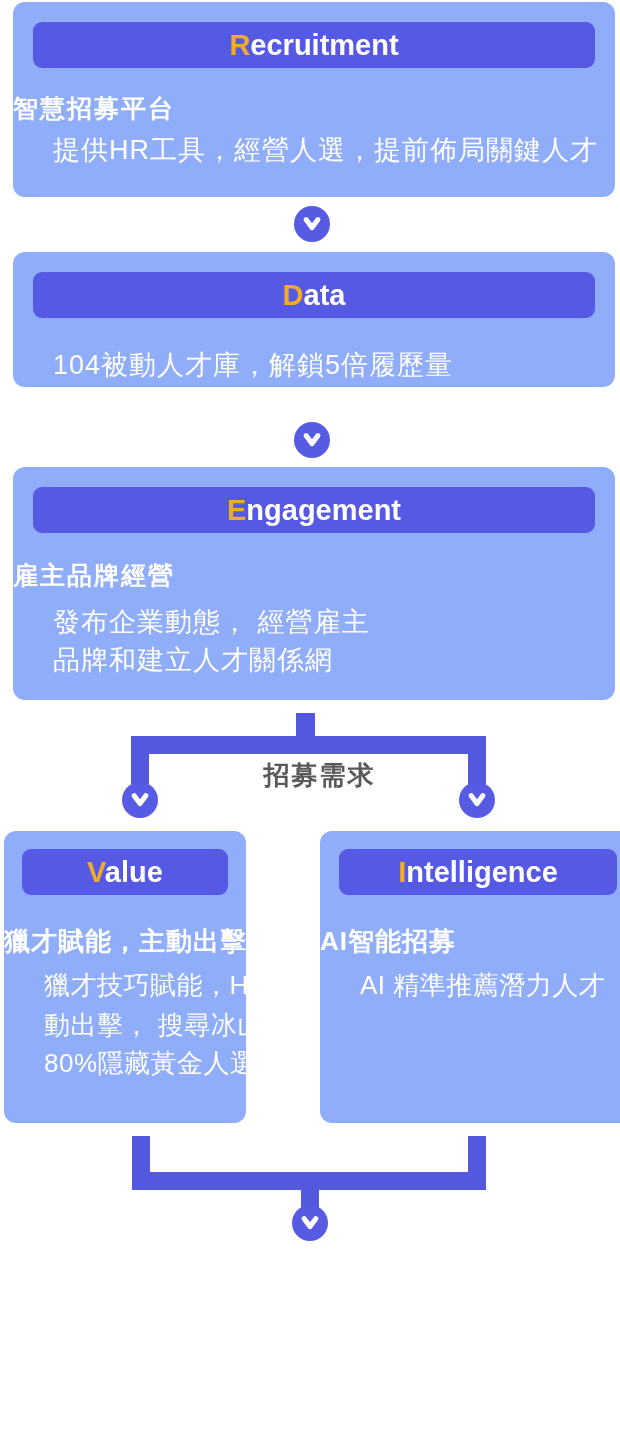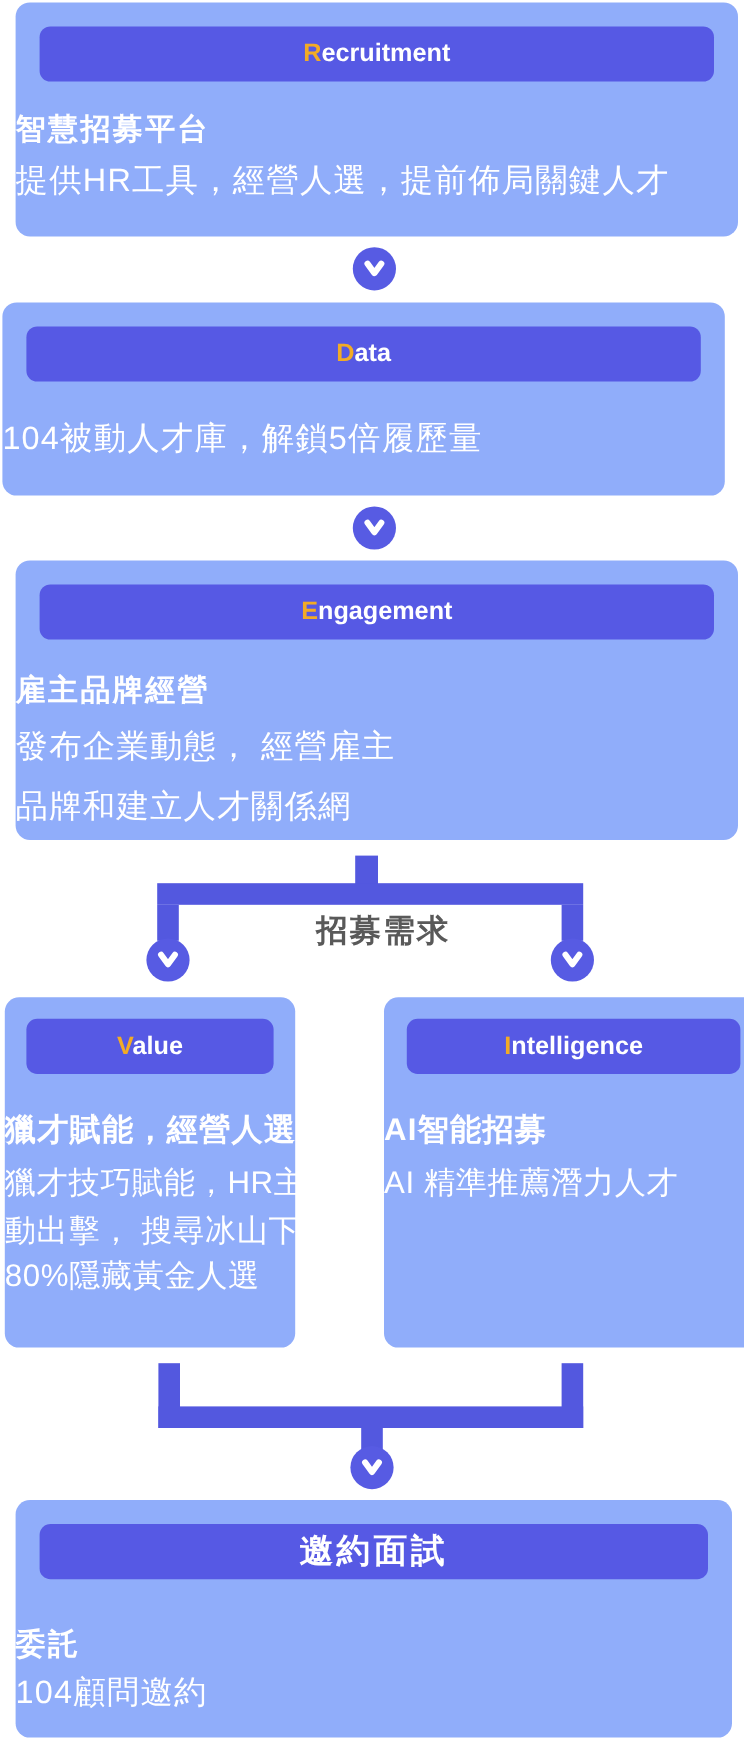--- a/index.html
+++ b/index.html
@@ -17,30 +17,30 @@
     position:relative;width:620px;height:1454px;background:var(--page-bg);
     font-family:"Liberation Sans","DejaVu Sans",sans-serif;
     overflow:hidden;
   }
   .card{
     position:absolute;background:var(--box-bg);border-radius:12px;
   }
   .card-title{
     position:absolute;left:20px;right:20px;top:20px;height:46px;
     background:var(--header-bg);border-radius:9px;
-    color:var(--text-color);font-size:21px;font-weight:600;
+    color:var(--text-color);font-size:29px;font-weight:600;
     line-height:46px;text-align:center;white-space:nowrap;
   }
   .card-title .accent{color:var(--accent-letter);}
   .tline{
     position:absolute;left:0;right:0;height:36px;line-height:36px;
     color:var(--text-color);white-space:nowrap;
   }
   .h-line{font-weight:bold;font-size:25px;letter-spacing:2px;}
-  .b-line{font-size:27px;letter-spacing:1px;}
+  .b-line{font-size:27px;letter-spacing:1px;padding-left:40px;}
   .col .h-line{font-size:26px;letter-spacing:1px;}
   .col .b-line{font-size:26px;letter-spacing:0.5px;}
   .arrow-circle{
     position:absolute;width:36px;height:36px;border-radius:50%;
     background:var(--circle-bg);display:flex;align-items:center;justify-content:center;
   }
   .conn{position:absolute;background:var(--connector);}
   .branch-label{
     position:absolute;left:0;right:0;top:758px;height:34px;line-height:34px;
     text-align:center;color:var(--branch-label-color);
@@ -57,57 +57,57 @@
     <div class="tline h-line" style="top:88px">智慧招募平台</div>
     <div class="tline b-line" style="top:130px">提供HR工具，經營人選，提前佈局關鍵人才</div>
   </section>
 
   <div class="arrow-circle" style="left:294px;top:206px">
     <svg width="26" height="26" viewBox="0 0 36 36">
       <polyline points="10,12 18,23 26,12" fill="none" stroke="#ffffff" stroke-width="7" stroke-linecap="round" stroke-linejoin="round"></polyline>
     </svg>
   </div>
 
-  <section class="card" style="left:2px;top:252px;width:602px;height:161px">
+  <section class="card" style="left:13px;top:252px;width:602px;height:135px">
     <div class="card-title"><span class="accent">D</span><span>ata</span></div>
     <div class="tline b-line" style="top:95px">104被動人才庫，解鎖5倍履歷量</div>
   </section>
 
   <div class="arrow-circle" style="left:294px;top:422px">
     <svg width="26" height="26" viewBox="0 0 36 36">
       <polyline points="10,12 18,23 26,12" fill="none" stroke="#ffffff" stroke-width="7" stroke-linecap="round" stroke-linejoin="round"></polyline>
     </svg>
   </div>
 
   <section class="card" style="left:13px;top:467px;width:602px;height:233px">
     <div class="card-title"><span class="accent">E</span><span>ngagement</span></div>
     <div class="tline h-line" style="top:90px">雇主品牌經營</div>
     <div class="tline b-line" style="top:137px">發布企業動態， 經營雇主</div>
-    <div class="tline b-line" style="top:187px">品牌和建立人才關係網</div>
+    <div class="tline b-line" style="top:175px">品牌和建立人才關係網</div>
   </section>
 
   <div class="conn" style="left:296px;top:713px;width:19px;height:25px"></div>
   <div class="conn" style="left:131px;top:736px;width:355px;height:18px"></div>
   <div class="conn" style="left:131px;top:754px;width:18px;height:30px"></div>
   <div class="conn" style="left:468px;top:754px;width:18px;height:30px"></div>
   <div class="branch-label">招募需求</div>
   <div class="arrow-circle" style="left:122px;top:782px">
     <svg width="26" height="26" viewBox="0 0 36 36">
       <polyline points="10,12 18,23 26,12" fill="none" stroke="#ffffff" stroke-width="7" stroke-linecap="round" stroke-linejoin="round"></polyline>
     </svg>
   </div>
   <div class="arrow-circle" style="left:459px;top:782px">
     <svg width="26" height="26" viewBox="0 0 36 36">
       <polyline points="10,12 18,23 26,12" fill="none" stroke="#ffffff" stroke-width="7" stroke-linecap="round" stroke-linejoin="round"></polyline>
     </svg>
   </div>
 
   <section class="card col" style="left:4px;top:831px;width:242px;height:292px">
     <div class="card-title" style="left:18px;right:18px;top:18px"><span class="accent">V</span><span>alue</span></div>
-    <div class="tline h-line" style="top:92px">獵才賦能，經營人選</div>
+    <div class="tline h-line" style="top:92px">獵才賦能，主動出擊</div>
     <div class="tline b-line" style="top:136px">獵才技巧賦能，HR主</div>
     <div class="tline b-line" style="top:176px">動出擊， 搜尋冰山下</div>
     <div class="tline b-line" style="top:214px">80%隱藏黃金人選</div>
   </section>
 
   <section class="card col" style="left:320px;top:831px;width:316px;height:292px">
     <div class="card-title" style="left:19px;right:19px;top:18px"><span class="accent">I</span><span>ntelligence</span></div>
     <div class="tline h-line" style="top:92px">AI智能招募</div>
     <div class="tline b-line" style="top:136px">AI 精準推薦潛力人才</div>
   </section>
@@ -115,19 +115,14 @@
   <div class="conn" style="left:132px;top:1136px;width:18px;height:54px"></div>
   <div class="conn" style="left:468px;top:1136px;width:18px;height:54px"></div>
   <div class="conn" style="left:132px;top:1172px;width:354px;height:18px"></div>
   <div class="conn" style="left:301px;top:1190px;width:18px;height:22px"></div>
   <div class="arrow-circle" style="left:292px;top:1205px">
     <svg width="26" height="26" viewBox="0 0 36 36">
       <polyline points="10,12 18,23 26,12" fill="none" stroke="#ffffff" stroke-width="7" stroke-linecap="round" stroke-linejoin="round"></polyline>
     </svg>
   </div>
 
-  <section class="card" style="left:13px;top:1250px;width:597px;height:198px">
-    <div class="card-title" style="font-weight:bold;letter-spacing:3px;font-size:28px">邀約面試</div>
-    <div class="tline h-line" style="top:102px">委託</div>
-    <div class="tline b-line" style="top:142px">104顧問邀約</div>
-  </section>
 
 </div>
 
 </body></html>

